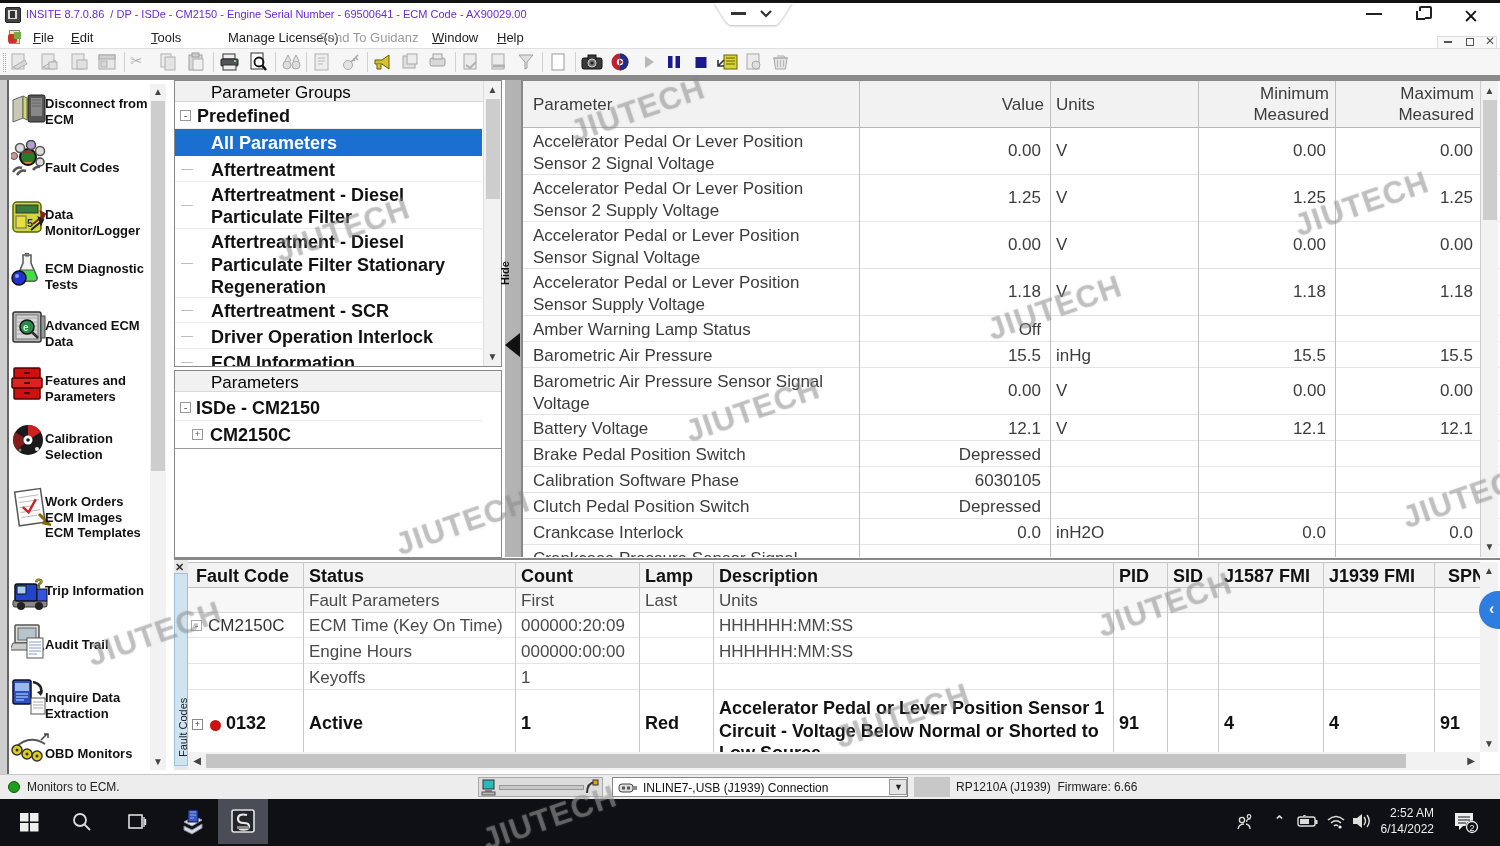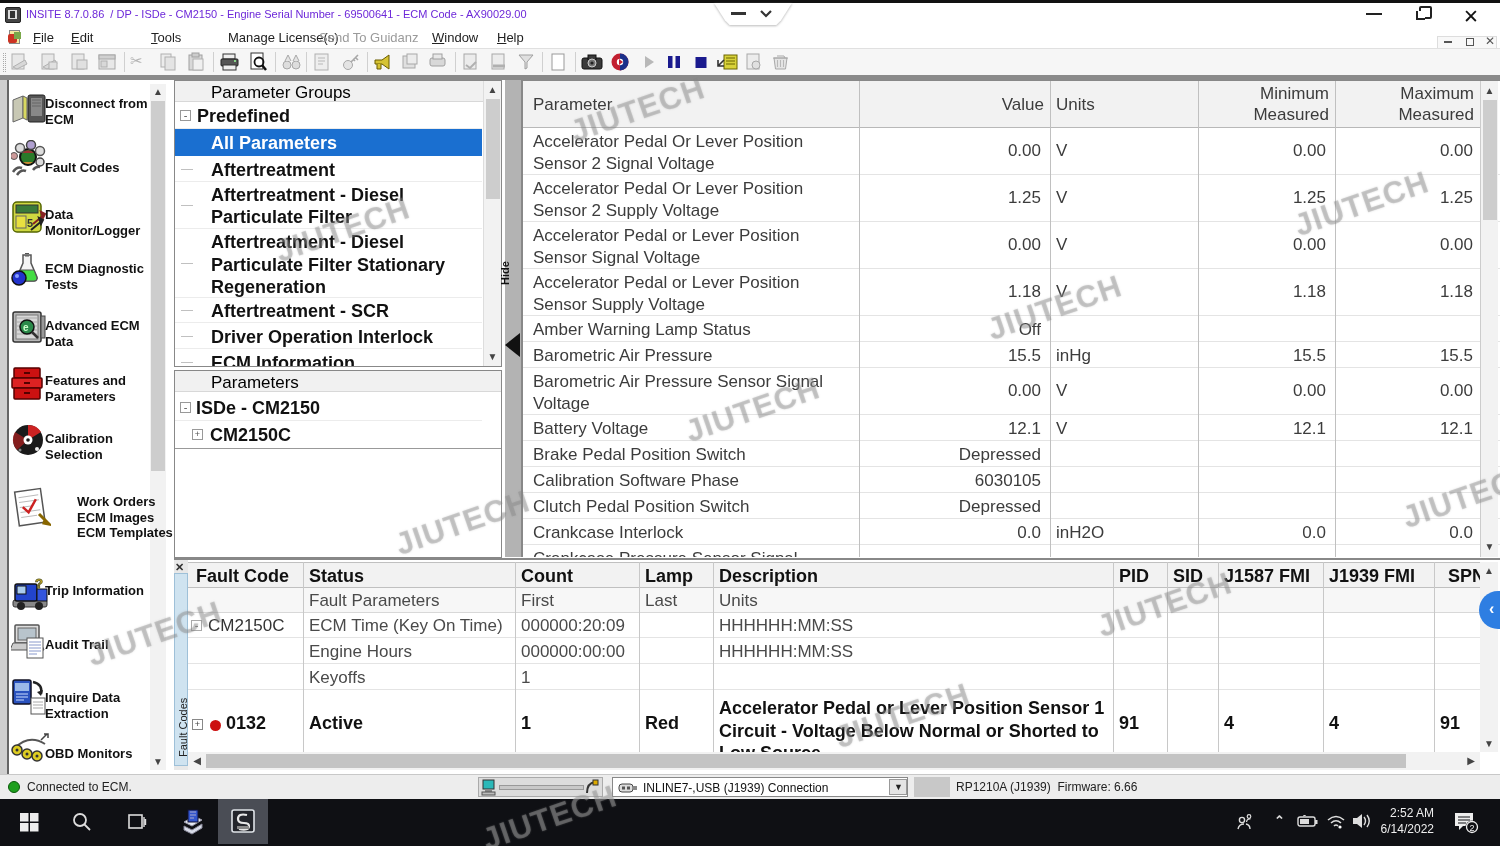--- a/index.html
+++ b/index.html
@@ -311,21 +311,21 @@
 
     <div class="sbitem" style="top:406px;">
       <div class="ic"><svg width="40" height="44">
             <g transform="rotate(-8 20 22)">
               <rect x="6" y="4" width="26" height="34" fill="#fff" stroke="#555" stroke-width="1.5"></rect>
               <path d="M9 10 h20 M9 15 h20 M9 20 h13 M9 25 h20 M9 30 h16" stroke="#bbb"></path>
               <path d="M12 20 l5 6 9 -12" stroke="#cc2222" stroke-width="2.5" fill="none"></path>
             </g>
             <path d="M28 28 l8 8 M34 34 l4 4 -5 -1 z" stroke="#886600" stroke-width="3" fill="#ddaa00"></path>
           </svg></div>
-      <div class="lb" style="top:8px;margin-left:32px;">Work Orders<br>ECM Images<br>ECM Templates</div>
+      <div class="lb" style="top:8px;">Work Orders<br>ECM Images<br>ECM Templates</div>
     </div>
 
     <div class="sbitem" style="top:487px;">
       <div class="ic" style="top:9px;"><svg width="42" height="36">
             <rect x="2" y="24" width="34" height="7" rx="2" fill="#888" stroke="#333"></rect>
             <rect x="4" y="8" width="22" height="17" rx="2" fill="#2244cc" stroke="#111" stroke-width="1.5"></rect>
             <rect x="6" y="10" width="9" height="8" fill="#aaccee" stroke="#111"></rect>
             <rect x="26" y="13" width="10" height="12" fill="#3355dd" stroke="#111"></rect>
             <circle cx="10" cy="30" r="4" fill="#222"></circle>
             <circle cx="28" cy="30" r="4" fill="#222"></circle>
@@ -614,21 +614,21 @@
       <div class="sarrow" style="top:176px;">▼</div>
     </div>
   </div>
 
   <div class="abs" style="left:1479px;top:591px;width:38px;height:38px;border-radius:50%;background:#2e7ee2;z-index:60;">
     <div class="abs" style="left:10px;top:9px;color:#fff;font-size:16px;font-weight:bold;">‹</div>
   </div>
 
   <div class="abs" id="statusbar" style="left:0;top:774px;width:1500px;height:25px;background:#ededed;border-top:1px solid #c8c8c8;">
     <div class="abs" style="left:8px;top:6px;width:12px;height:12px;border-radius:50%;background:#1d9f1d;border:1px solid #0a5a0a;"></div>
-    <div class="abs" style="left:27px;top:5px;font-size:12px;color:#222;">Connected to ECM.</div>
+    <div class="abs" style="left:27px;top:5px;font-size:12px;color:#222;">Monitors to ECM.</div>
 
     <div class="abs" style="left:478px;top:2px;width:125px;height:20px;background:#dcdcdc;border:1px solid #aaa;">
       <svg class="abs" style="left:2px;top:1px;" width="16" height="17">
           <rect x="2" y="1" width="11" height="9" fill="#2ab8b8" stroke="#333"></rect>
           <rect x="4" y="11" width="7" height="2" fill="#888"></rect>
           <rect x="1" y="13" width="13" height="3" fill="#bbb" stroke="#555"></rect>
         </svg>
       <div class="abs" style="left:20px;top:7px;width:85px;height:5px;background:#c8c8c8;border:1px solid #999;"></div>
       <svg class="abs" style="left:105px;top:1px;" width="16" height="17">
           <path d="M3 14 q0 -10 8 -11" stroke="#333" stroke-width="2" fill="none"></path>

